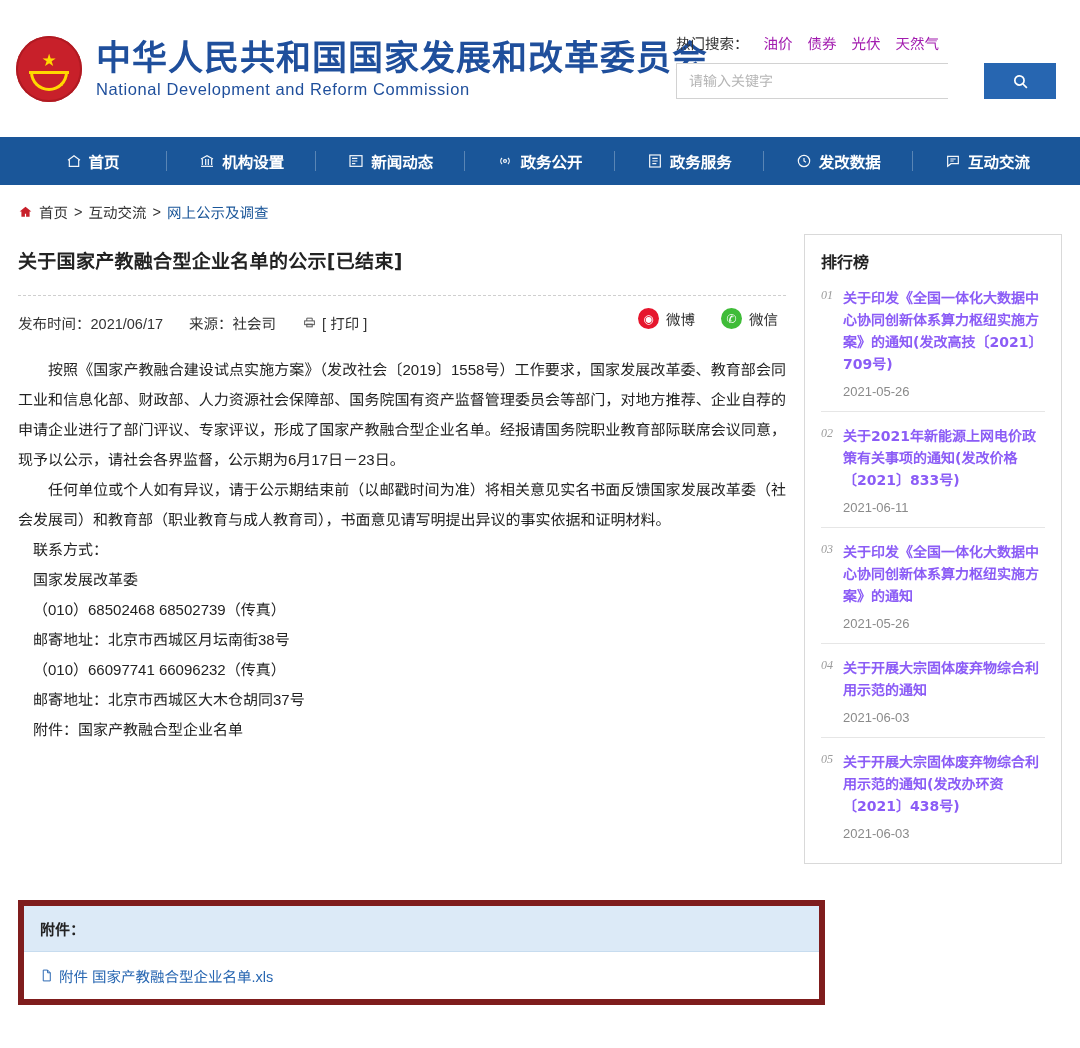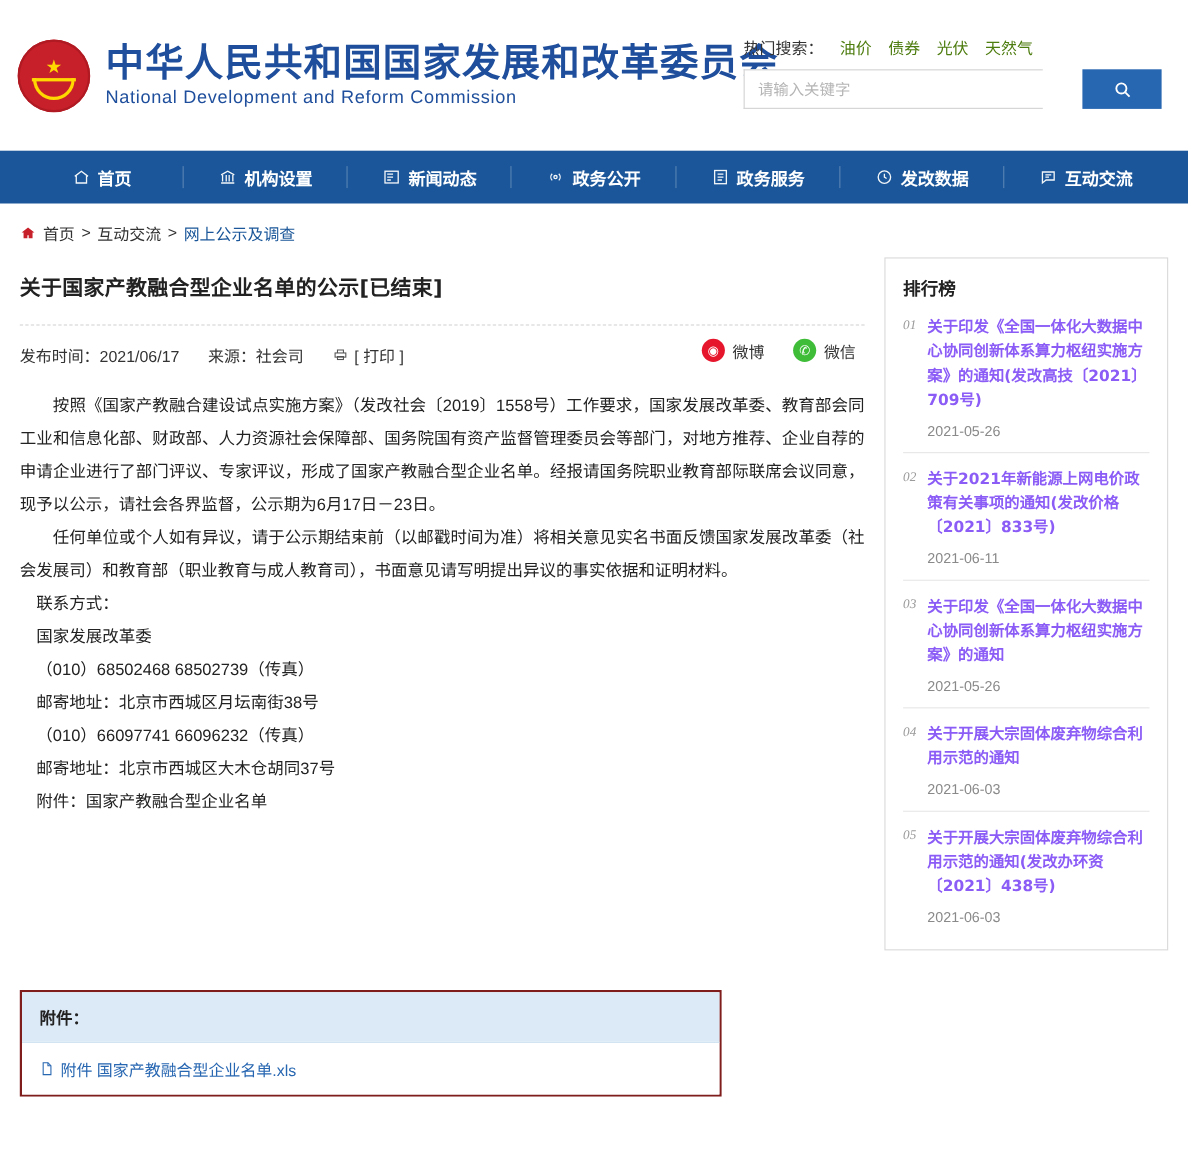--- a/index.html
+++ b/index.html
@@ -55,21 +55,21 @@
 
   .search-area {
     position: absolute; right: 24px; top: 32px;
     width: 380px;
   }
   .hot-row {
     font-size: 14.5px; color: #333; margin-bottom: 10px;
     display: flex; gap: 15px; align-items: center;
   }
   .hot-label { color: #333; }
-  .hot-row a { color: #4d7c0f; text-decoration: none; }
+  .hot-row a { color: #a21caf; text-decoration: none; }
   .search-box { display: flex; height: 36px; gap: 36px; }
   .search-input {
     flex: 1; border: 1px solid #d2d2d2; border-right: none;
     padding: 0 12px; font-size: 14px; color: #333;
     font-family: "Liberation Sans", sans-serif; outline: none;
   }
   .search-input::placeholder { color: #b5b5b5; }
   .search-btn {
     width: 72px; background: #2766b1; border: none; cursor: pointer;
     display: flex; align-items: center; justify-content: center;
@@ -143,21 +143,21 @@
   }
   .weibo-b { background: #e6162d; }
   .wx-b { background: #3fbc38; }
 
   .article { font-size: 15px; line-height: 30px; color: #222; padding-top: 8px; }
   .article p { margin: 0 0 0 0; text-indent: 2em; text-align: justify; }
   .article p.ind1 { text-indent: 1em; }
   .sign { text-align: center; margin-top: 34px; line-height: 30px; font-size: 15px; }
 
   
-  .att { margin: 36px 18px 0 18px; width: 638px; border: 2px solid #7f1d1d; }
+  .att { margin: 36px 18px 0 18px; width: 807px; border: 6px solid #7f1d1d; }
   .att-head {
     background: #dceaf7; padding: 12px 16px;
     font-size: 15px; font-weight: bold; color: #222;
     font-family: "DejaVu Sans", sans-serif;
   }
   .att-body { padding: 13px 16px; background: #fff; border-top: 1px solid #c7dcef; }
   .att-link { display: flex; align-items: center; gap: 6px; font-size: 14.5px; color: #2766b1; text-decoration: none; }
   .file-ico { width: 13px; height: 15px; }
 
   

